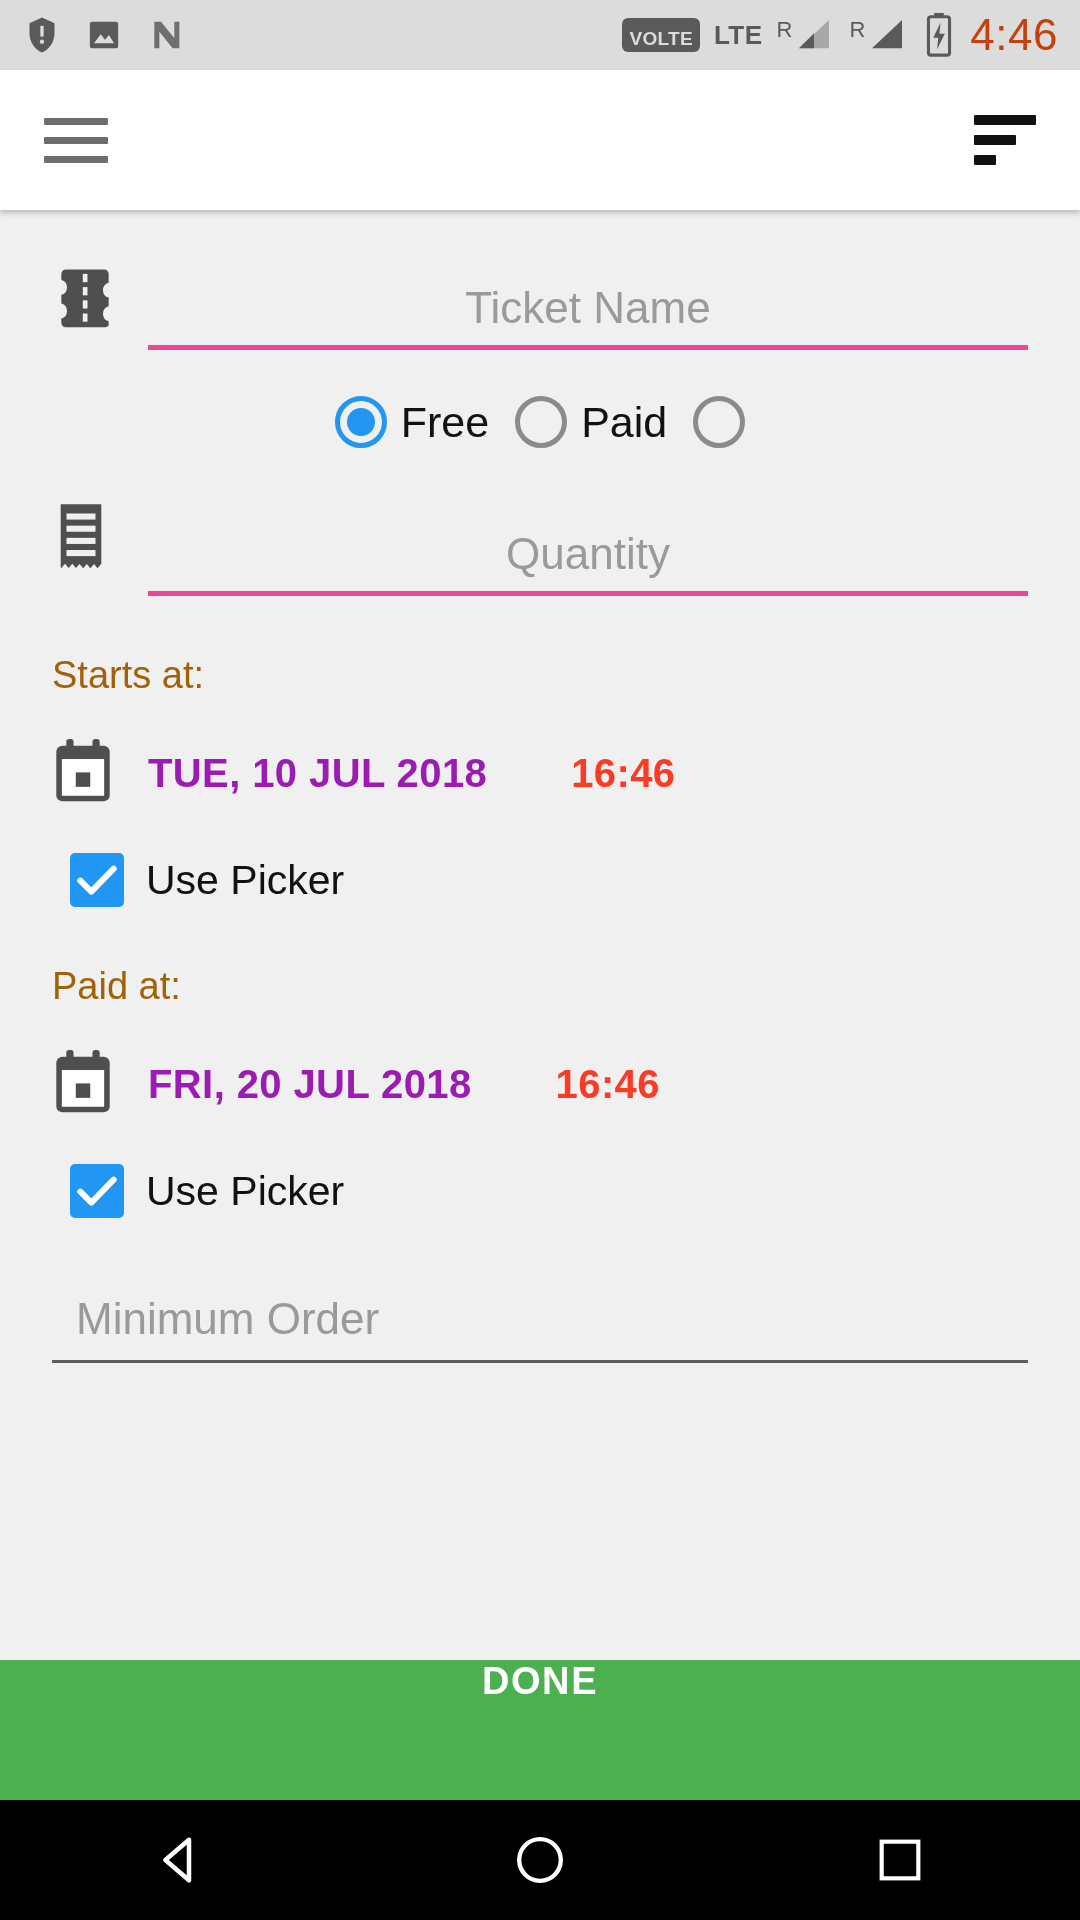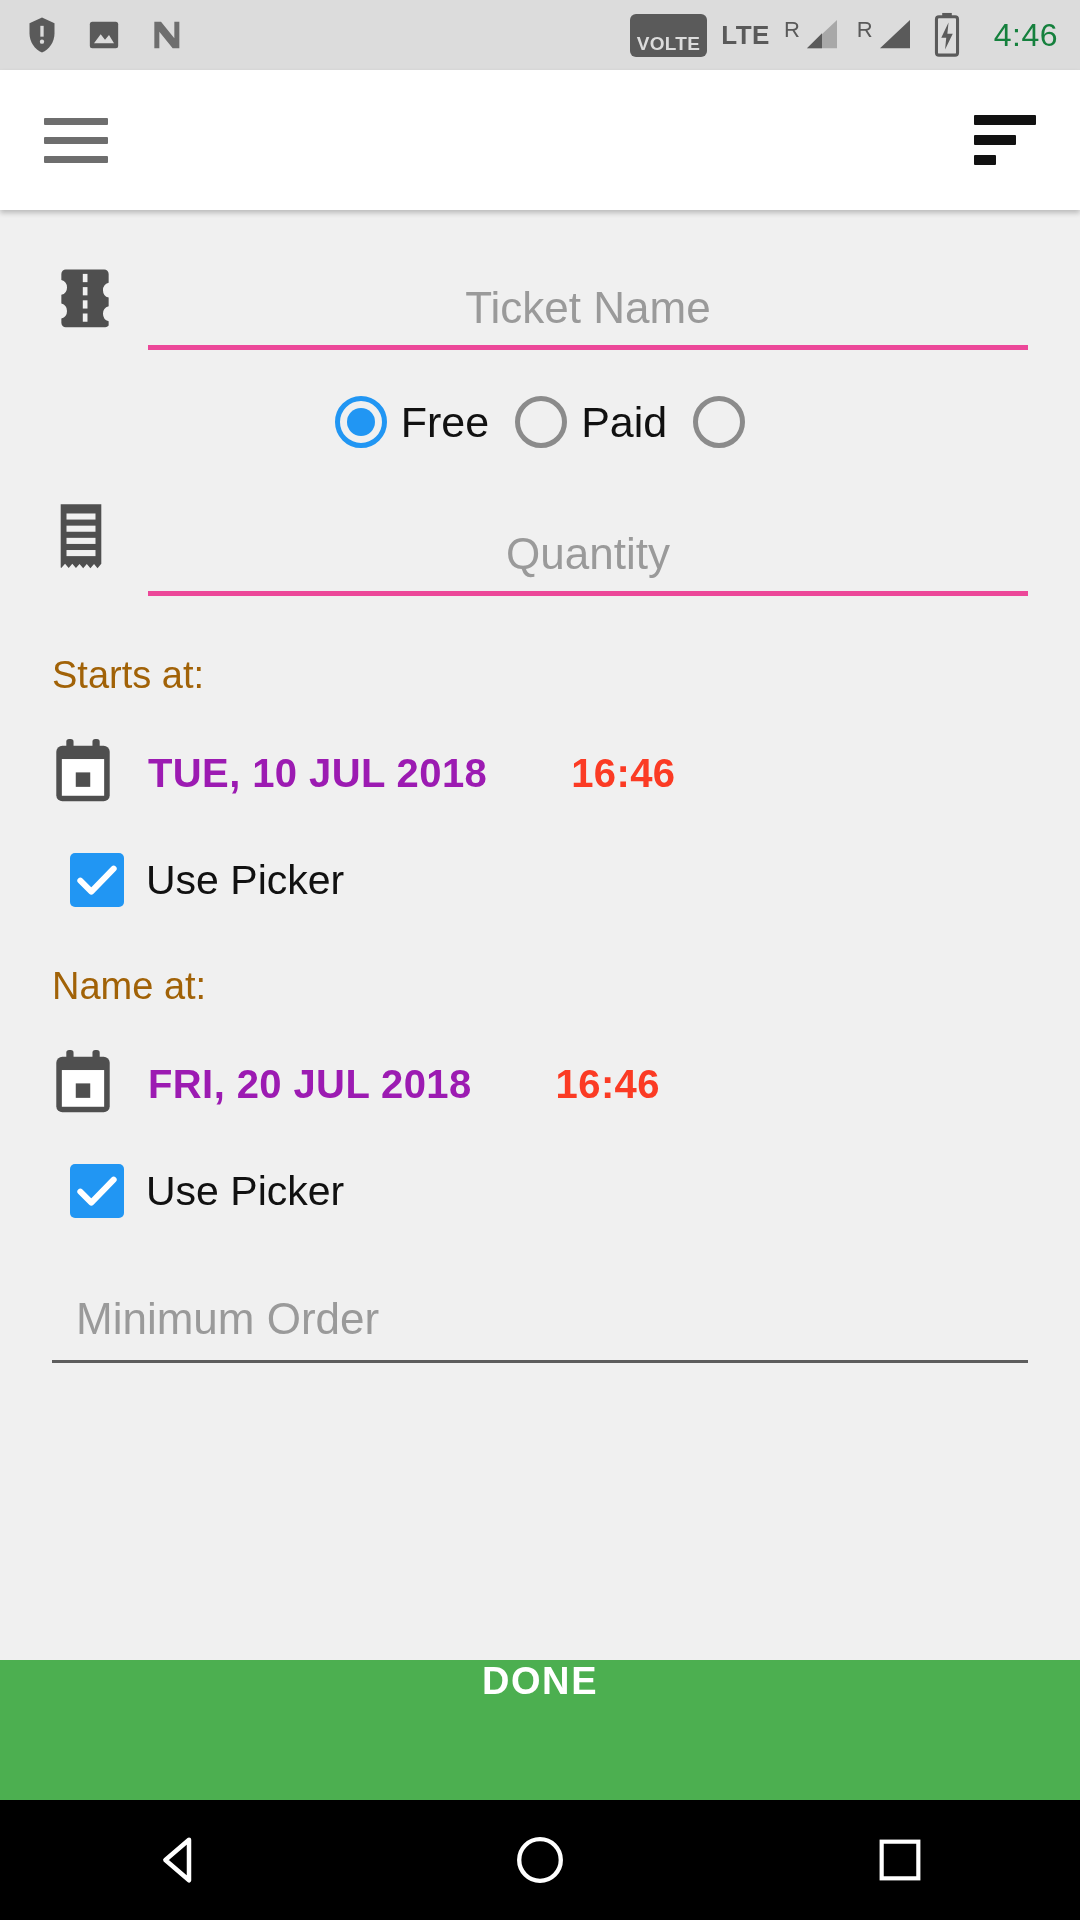--- a/index.html
+++ b/index.html
@@ -14,26 +14,26 @@
   
   .statusbar {
     height:70px; background:#dcdcdc; color:#5a5a5a;
     display:flex; align-items:center; padding:0 22px; flex:0 0 auto;
   }
   .sb-left { display:flex; align-items:center; gap:22px; }
   .sb-right { margin-left:auto; display:flex; align-items:center; gap:14px; }
   .sb-ico { width:40px; height:40px; display:block; }
   .volte {
     background:#5a5a5a; color:#dcdcdc; font-size:19px; font-weight:bold;
-    border-radius:6px; padding:20px 7px 4px; letter-spacing:.3px; line-height:1;
+    border-radius:6px; padding:11px 7px 4px; letter-spacing:.3px; line-height:1;
   }
   .lte { font-size:26px; font-weight:bold; letter-spacing:.5px; color:#5a5a5a; }
   .rsig { display:flex; align-items:flex-end; gap:1px; }
   .rsig .r { font-size:22px; line-height:1; color:#5a5a5a; margin-bottom:14px; }
-  .clock { font-size:32px; color:#15803d; letter-spacing:.5px;margin-left:16px; }
+  .clock { font-size:44px; color:#c2410c; letter-spacing:.5px; }
 
   
   .appbar {
     height:140px; background:#ffffff; display:flex; align-items:center;
     padding:0 44px; flex:0 0 auto; position:relative; z-index:5;
     box-shadow:0 3px 5px rgba(0,0,0,.22);
   }
   .hamburger { width:64px; display:flex; flex-direction:column; gap:12px; cursor:pointer; }
   .hamburger span { display:block; height:7px; background:#6e6e6e; border-radius:1px; }
   .appbar-title {
@@ -215,21 +215,21 @@
 
     <div class="check-row">
       <span class="checkbox">
         <svg width="40" height="32" viewBox="0 0 24 18">
           <path d="M2 9.4 8.6 16 22 2.2" fill="none" stroke="#ffffff" stroke-width="3.6" stroke-linecap="round" stroke-linejoin="round"></path>
         </svg>
       </span>
       <span class="check-label">Use Picker</span>
     </div>
 
-    <div class="section-label">Name at:</div>
+    <div class="section-label">Paid at:</div>
 
     <div class="dt-row">
       <div class="dt-icon">
         <svg width="62" height="64" viewBox="0 0 22 23">
           <rect x="5" y="0" width="2.6" height="4" rx="1" fill="#4f4f4f"></rect>
           <rect x="14.4" y="0" width="2.6" height="4" rx="1" fill="#4f4f4f"></rect>
           <rect x="1.4" y="2.4" width="19.2" height="20" rx="2.2" fill="#4f4f4f"></rect>
           <rect x="3.4" y="7.2" width="15.2" height="13.2" fill="#ffffff"></rect>
           <rect x="8.4" y="12" width="5.2" height="5.2" fill="#4f4f4f"></rect>
         </svg>

